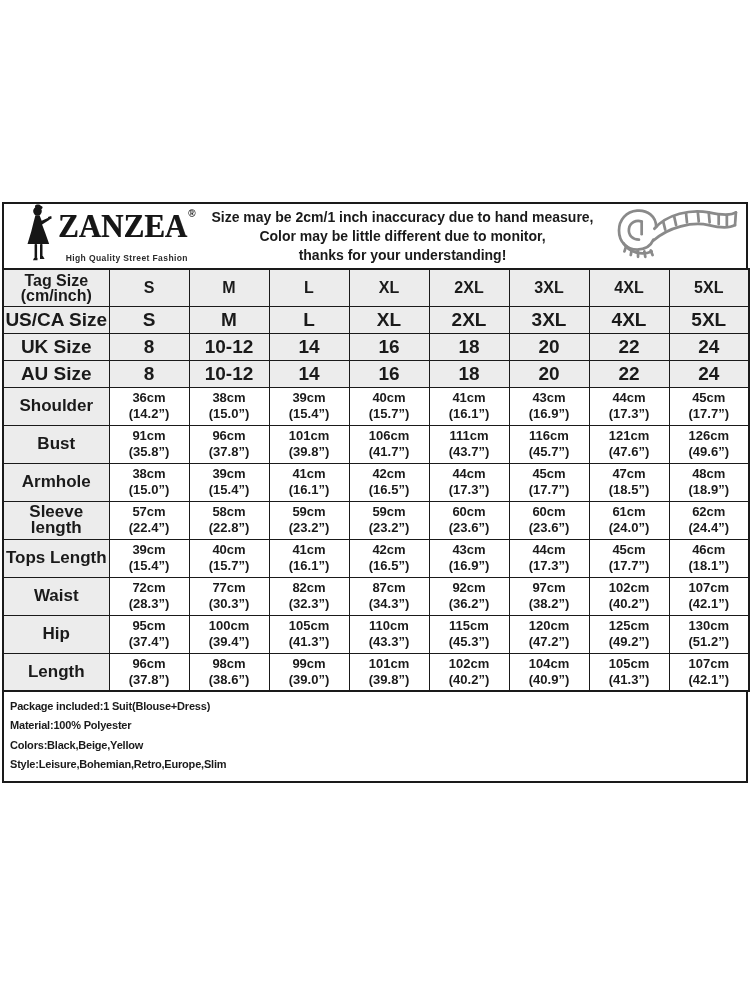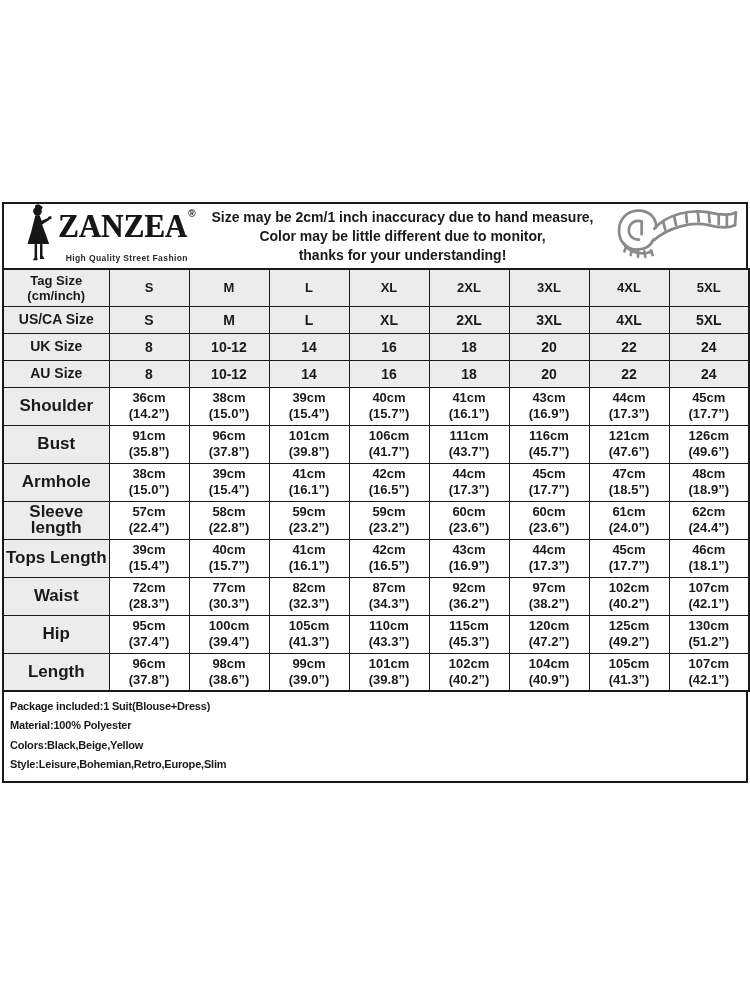--- a/index.html
+++ b/index.html
@@ -40,23 +40,23 @@
     width:746px;border-collapse:collapse;table-layout:fixed;
     border:2px solid #1a1a1a;background:#fff;
   }
   table.size-table td{
     border:1px solid #1a1a1a;text-align:center;vertical-align:middle;
     font-weight:bold;padding:0;overflow:hidden;
   }
   td.label-cell{background:#ececec;font-size:13.5px;line-height:15px;}
   tr.shaded td{background:#ececec;}
   tr.row-header{height:37px;}
-  tr.row-header td{font-size:13px;}
+  tr.row-header td{font-size:16px;}
   tr.row-size{height:27px;}
-  tr.row-size td{font-size:14px;}
+  tr.row-size td{font-size:19px;}
   tr.row-measure{height:38px;}
   tr.row-measure td{font-size:13px;line-height:16px;}
   tr.row-measure td.label-cell{font-size:17px;}
 
   
   .info-box{
     box-sizing:border-box;border:2px solid #1a1a1a;border-top:none;
     padding:5px 6px 6px 6px;background:#fff;
   }
   .info-line{font-size:11px;font-weight:bold;line-height:19.4px;letter-spacing:-0.2px;}

